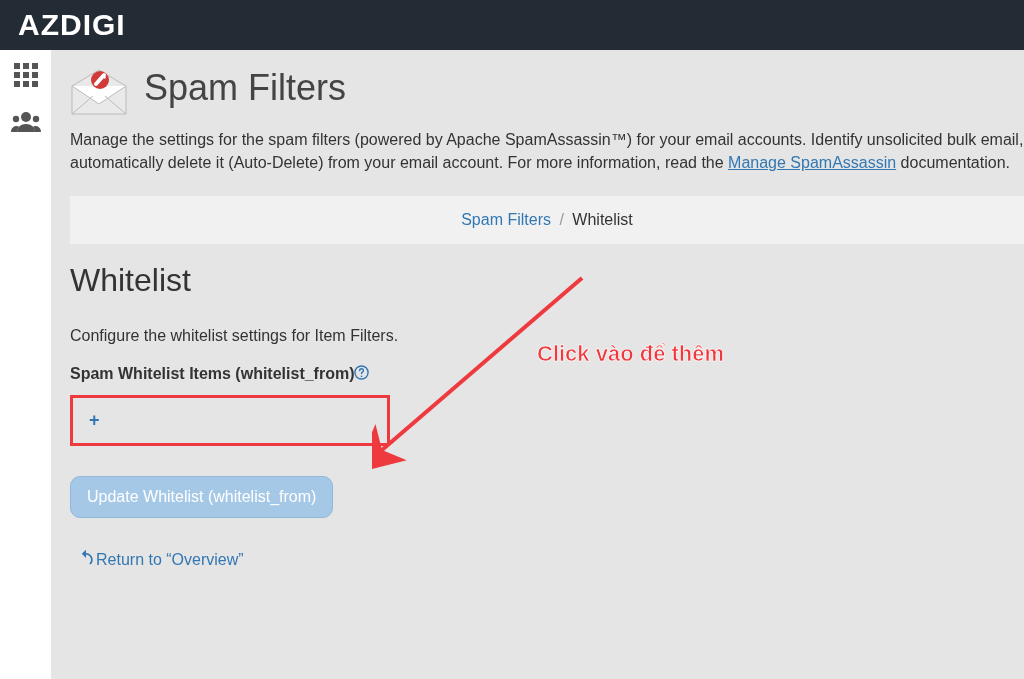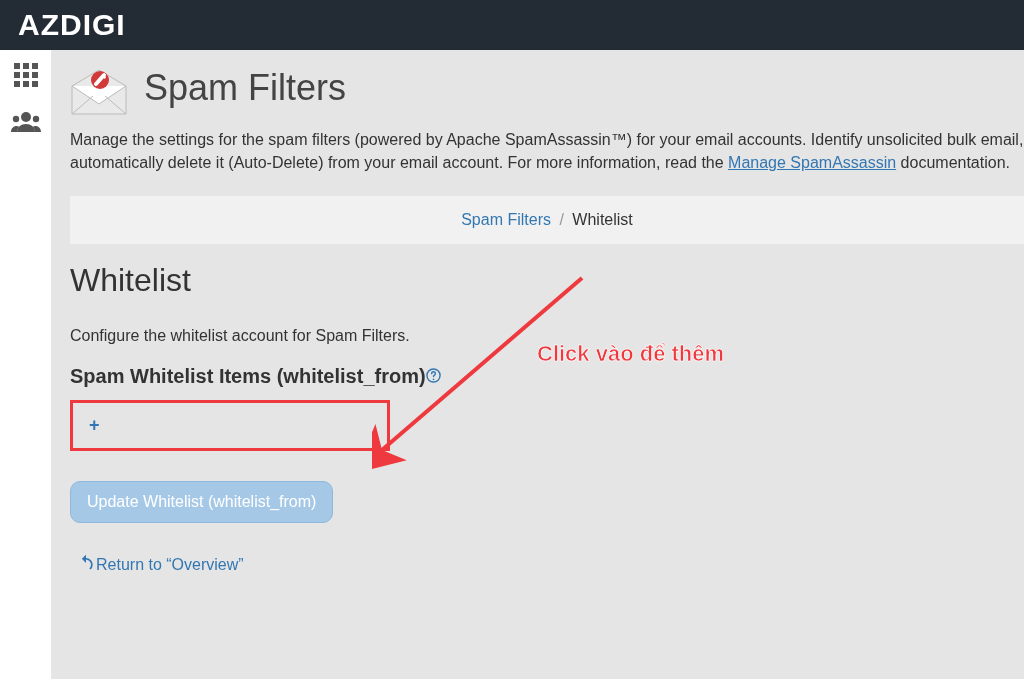--- a/index.html
+++ b/index.html
@@ -21,21 +21,21 @@
   
   .manage-line { padding:0 0 22px 18px; font-size:16px; color:#333; line-height:1.45;}
   
   .breadcrumbs { background:#f1f1f1; padding:15px 20px; margin:0 0 18px 18px; font-size:16px;text-align:center;}
   .breadcrumbs a { color:#3277b3;}
   .breadcrumbs .sep { color:#999; padding:0 4px;}
   
   .section-title { font-size:32px; font-weight:400; padding:0 0 28px 18px; color:#333;}
   .section-desc { padding:0 0 20px 18px; font-size:16px;}
   
-  .items-label { font-weight:700; padding:0 0 12px 18px; font-size:20px; display:flex; align-items:center; }
+  .items-label { font-weight:700; padding:0 0 12px 18px; font-size:16px; display:flex; align-items:center; }
   .help-ico { color:#3277b3; font-size:15px;}
   
   .add-item-wrap { margin:0 0 30px 18px; border:3px solid #ee3a3f; padding:12px 16px; display:inline-block; min-width:320px;}
   .add-link { color:#3277b3; font-size:16px; display:inline-flex; align-items:center; gap:6px;}
   .plus { color:#3277b3; font-weight:700; font-size:18px;}
   
   .btn-update { margin:0 0 30px 18px; background:#a6c8e7; border:1px solid #8fb8dc; color:#fff; font-size:16px; padding:11px 16px; border-radius:10px; cursor:pointer;}
   
   .return-wrap { padding:0 0 0 24px;}
   .return-link { color:#3277b3; font-size:16px; display:inline-flex; align-items:center; }
@@ -100,21 +100,21 @@
       <span>Manage the settings for the spam filters (powered by Apache SpamAssassin™) for your email accounts. Identify unsolicited bulk email, automatically delete it (Auto-Delete) from your email account. For more information, read the </span><a href="#" style="text-decoration:underline">Manage SpamAssassin</a><span> documentation.</span>
     </div>
 
     <div class="breadcrumbs">
       <a href="#">Spam Filters</a>
       <span class="sep">/</span>
       <span>Whitelist</span>
     </div>
 
     <h2 class="section-title">Whitelist</h2>
-    <div class="section-desc">Configure the whitelist account for Spam Filters.</div>
+    <div class="section-desc">Configure the whitelist settings for Item Filters.</div>
 
     <div class="items-label">
       <span>Spam Whitelist Items (whitelist_from)</span>
       <span class="help-ico">
         <svg width="15" height="15" viewBox="0 0 16 16">
             <circle cx="8" cy="8" r="7" fill="none" stroke="#3277b3" stroke-width="1.5"></circle>
             <path d="M6 6c0-1.1.9-2 2-2s2 .9 2 2c0 1-.8 1.4-1.4 1.9-.4.3-.6.6-.6 1.1" fill="none" stroke="#3277b3" stroke-width="1.5" stroke-linecap="round"></path>
             <circle cx="8" cy="12" r="0.9" fill="#3277b3"></circle>
           </svg>
       </span>

